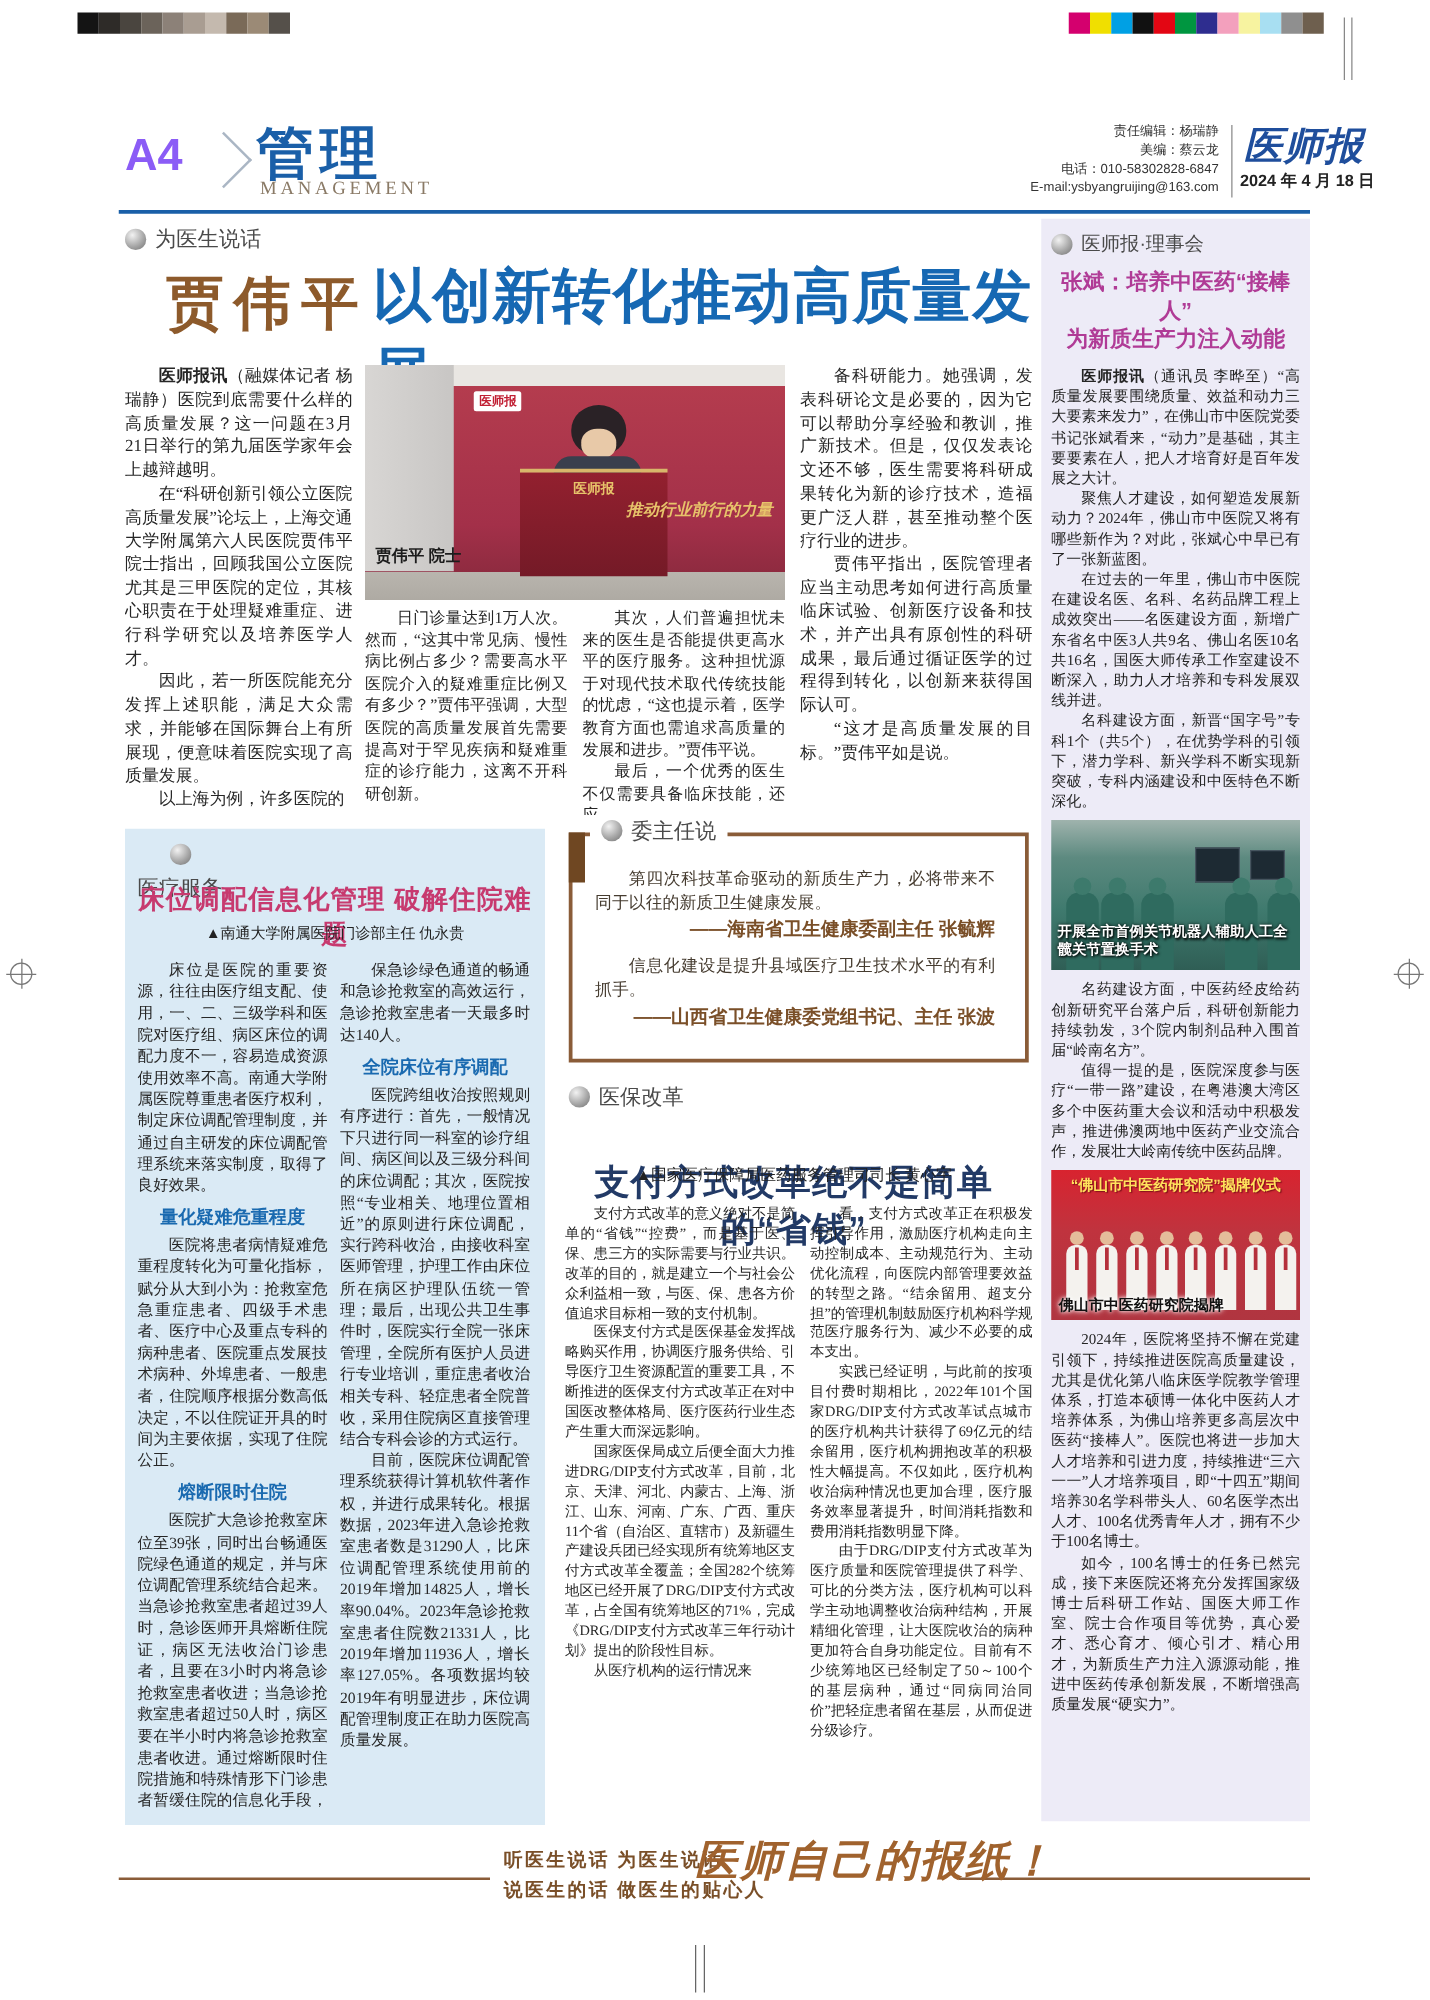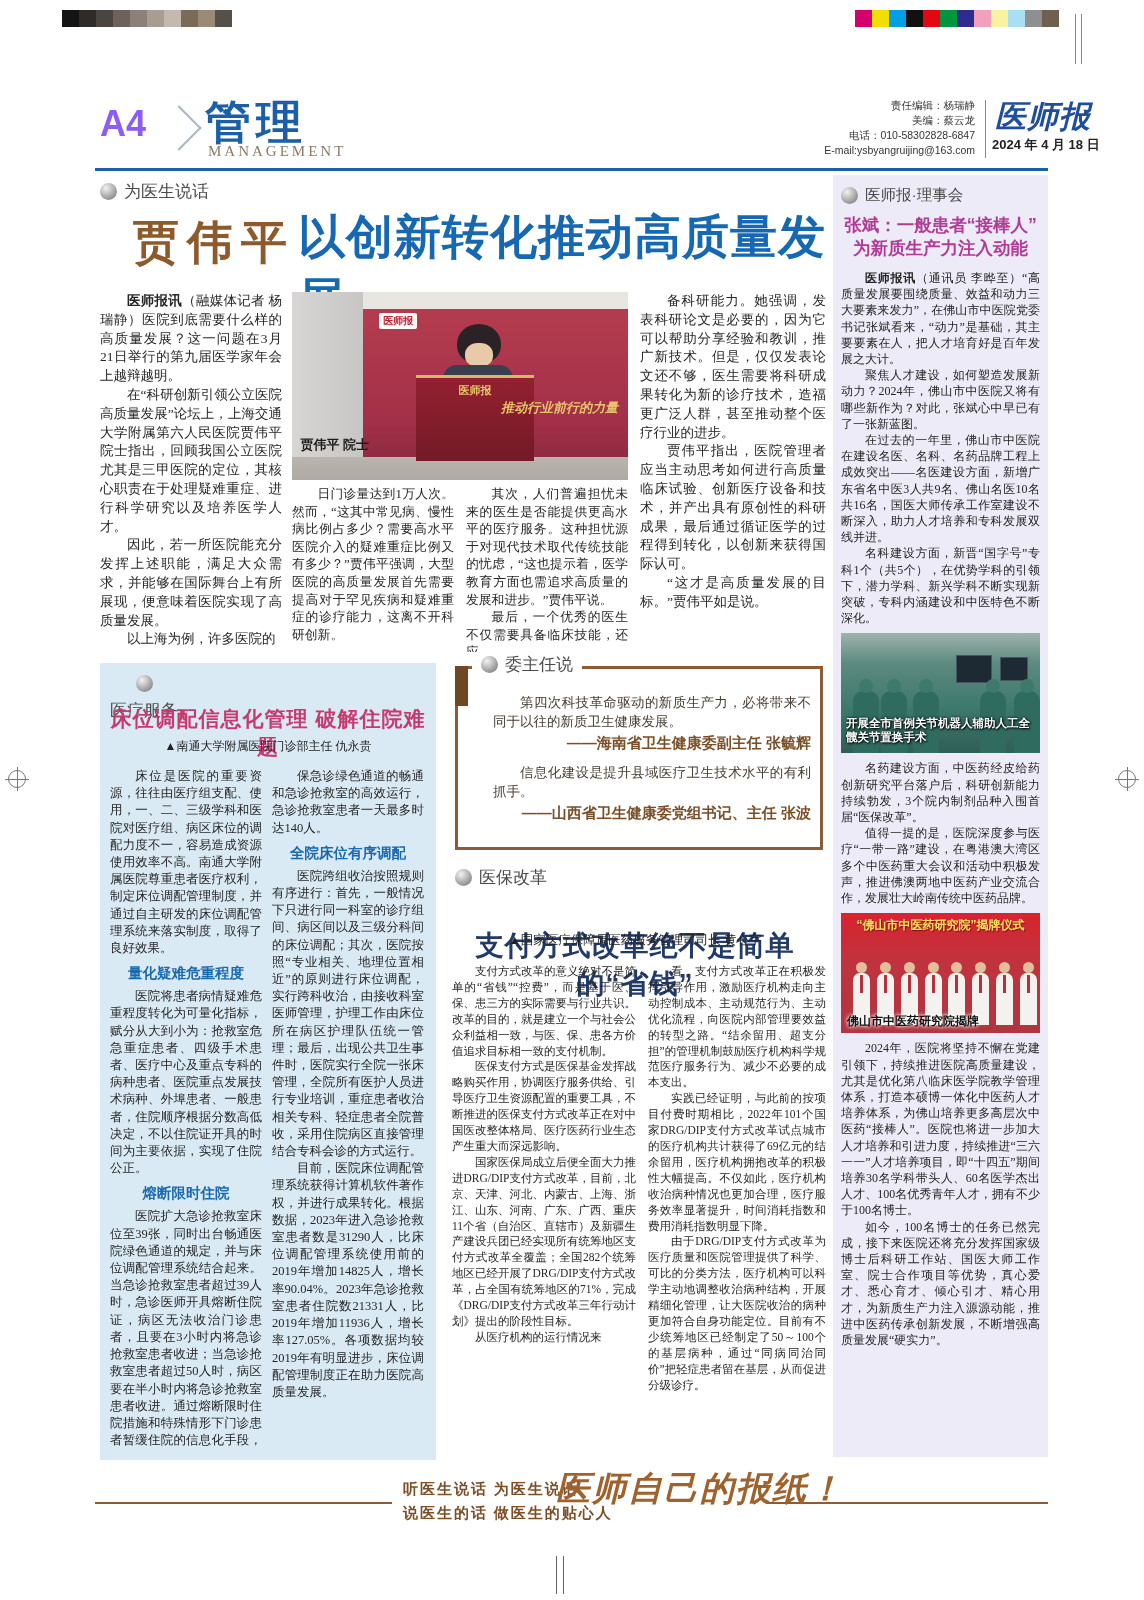--- a/index.html
+++ b/index.html
@@ -57,21 +57,21 @@
   
   .service-box{position:absolute;left:100px;top:663px;width:336px;height:797px;background:#daeaf5;}
   .service-head{position:absolute;left:100px;top:705px;width:336px;text-align:center;font:bold 21px "Liberation Sans",sans-serif;color:#c73a6f;letter-spacing:1px;}
   .service-by{position:absolute;left:100px;top:738px;width:336px;text-align:center;font:12px "Liberation Serif",serif;color:#222;}
   .subhead{text-align:center !important;text-indent:0 !important;color:#1a6ab0;font:bold 14.5px "Liberation Sans",sans-serif;margin:7px 0 5px !important;}
   .f125{font-size:12.5px;line-height:17.2px;}
   
   .quote-box{position:absolute;left:455px;top:666px;width:368px;height:184px;border:3px solid #8a5c38;box-sizing:border-box;background:#fff;}
   .quote-box .corner{position:absolute;left:-3px;top:-3px;width:13px;height:40px;background:#6f4722;}
   .quote-tag{position:absolute;left:472px;top:653px;background:#fff;padding:0 9px;}
-  .quote-box .inner{padding:24px 9px 0 18px;margin-left:17px;}
+  .quote-box .inner{padding:24px 24px 0 18px;}
   .quote-text{font-size:13.5px;line-height:19px;color:#463c30;text-indent:2em;margin:0;text-align:justify;font-family:"Liberation Serif",serif;}
   .quote-src{text-align:right;font:bold 15px "Liberation Sans",sans-serif;color:#7a4f28;margin:3px 0 10px 0;}
   
   .pay-head{position:absolute;left:445px;top:890px;width:380px;text-align:center;font:bold 28px "Liberation Sans",sans-serif;color:#223a66;letter-spacing:1px;margin-top:37px;}
   .pay-by{position:absolute;left:445px;top:932px;width:380px;text-align:center;font:12.5px "Liberation Serif",serif;color:#222;}
   .f115{font-size:11.5px;line-height:15.9px;}
   
   .council{position:absolute;left:833px;top:175px;width:215px;height:1282px;background:#edebf7;box-sizing:border-box;padding:10px 8px;overflow:hidden;}
   .council .tagrow{display:flex;align-items:center;gap:7px;font:15.5px "Liberation Sans",sans-serif;color:#4a4a4a;margin-bottom:8px;}
   .council-head{text-align:center;font:bold 17.5px "Liberation Sans",sans-serif;color:#b03b96;line-height:23px;margin:2px 0 10px 0;}
@@ -239,38 +239,38 @@
     <p>实践已经证明，与此前的按项目付费时期相比，2022年101个国家DRG/DIP支付方式改革试点城市的医疗机构共计获得了69亿元的结余留用，医疗机构拥抱改革的积极性大幅提高。不仅如此，医疗机构收治病种情况也更加合理，医疗服务效率显著提升，时间消耗指数和费用消耗指数明显下降。</p>
     <p>由于DRG/DIP支付方式改革为医疗质量和医院管理提供了科学、可比的分类方法，医疗机构可以科学主动地调整收治病种结构，开展精细化管理，让大医院收治的病种更加符合自身功能定位。目前有不少统筹地区已经制定了50～100个的基层病种，通过“同病同治同价”把轻症患者留在基层，从而促进分级诊疗。</p>
   </div>
 
   <div class="council">
     <div class="tagrow">
       <span class="sphere"></span>
       <span>医师报·理事会</span>
     </div>
     <div class="council-head">
-      <div>张斌：一般患者“接棒人”</div>
+      <div>张斌：培养中医药“接棒人”</div>
       <div>为新质生产力注入动能</div>
     </div>
     <p class="cp"><b class="lead">医师报讯</b><span>（通讯员 李晔至）“高质量发展要围绕质量、效益和动力三大要素来发力”，在佛山市中医院党委书记张斌看来，“动力”是基础，其主要要素在人，把人才培育好是百年发展之大计。</span></p>
     <p class="cp">聚焦人才建设，如何塑造发展新动力？2024年，佛山市中医院又将有哪些新作为？对此，张斌心中早已有了一张新蓝图。</p>
     <p class="cp">在过去的一年里，佛山市中医院在建设名医、名科、名药品牌工程上成效突出——名医建设方面，新增广东省名中医3人共9名、佛山名医10名共16名，国医大师传承工作室建设不断深入，助力人才培养和专科发展双线并进。</p>
     <p class="cp">名科建设方面，新晋“国字号”专科1个（共5个），在优势学科的引领下，潜力学科、新兴学科不断实现新突破，专科内涵建设和中医特色不断深化。</p>
     <div class="ph ph-surgery">
       <div class="screen" style="left:58%;top:18%;width:34px;height:26px;"></div>
       <div class="screen" style="left:80%;top:20%;width:26px;height:22px;"></div>
       <div class="fig" style="left:6%;"></div>
       <div class="fig" style="left:20%;"></div>
       <div class="fig" style="left:36%;"></div>
       <div class="fig" style="left:70%;"></div>
       <div class="fig" style="left:87%;"></div>
       <div class="ph-cap">开展全市首例关节机器人辅助人工全髋关节置换手术</div>
     </div>
-    <p class="cp">名药建设方面，中医药经皮给药创新研究平台落户后，科研创新能力持续勃发，3个院内制剂品种入围首届“医保改革”。</p>
+    <p class="cp">名药建设方面，中医药经皮给药创新研究平台落户后，科研创新能力持续勃发，3个院内制剂品种入围首届“岭南名方”。</p>
     <p class="cp">值得一提的是，医院深度参与医疗“一带一路”建设，在粤港澳大湾区多个中医药重大会议和活动中积极发声，推进佛澳两地中医药产业交流合作，发展壮大岭南传统中医药品牌。</p>
     <div class="ph ph-ceremony">
       <div class="banner">“佛山市中医药研究院”揭牌仪式</div>
       <div class="man" style="left:6%;"></div>
       <div class="man" style="left:18%;"></div>
       <div class="man" style="left:30%;"></div>
       <div class="man" style="left:42%;"></div>
       <div class="man" style="left:54%;"></div>
       <div class="man" style="left:66%;"></div>
       <div class="man" style="left:78%;"></div>

